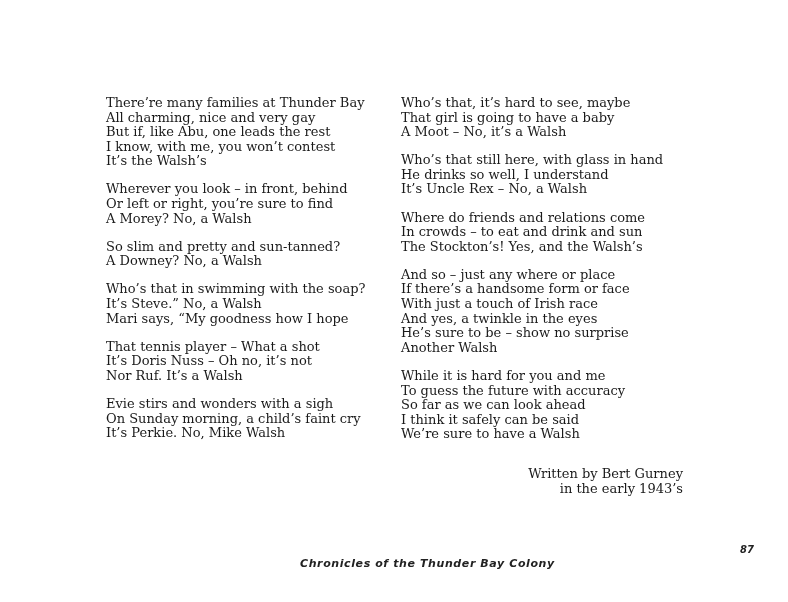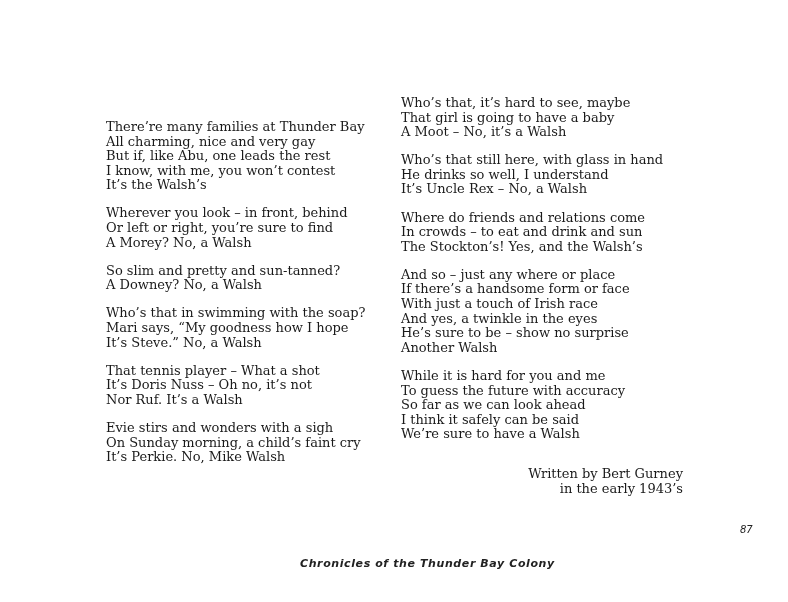--- a/index.html
+++ b/index.html
@@ -15,21 +15,21 @@
     overflow: hidden;
     font-family: "DejaVu Serif", serif;
     color: #1a1a1a;
   }
   .poem-col {
     position: absolute;
     top: 96px;
     font-size: 13px;
     line-height: 14.6px;
   }
-  .col-left  { left: 106px; width: 290px; margin-top: 24px; }
+  .col-left  { left: 106px; width: 290px; }
   .col-right { left: 401px; width: 290px; }
   .stanza { margin: 0 0 13.5px 0; }
   .poem-line { white-space: nowrap; }
   .attribution {
     position: absolute;
     top: 466px;
     right: 105px;
     text-align: right;
     font-size: 13px;
     line-height: 15px;
@@ -41,24 +41,24 @@
     font-family: "DejaVu Sans", sans-serif;
     font-style: italic;
     font-weight: bold;
     font-size: 11px;
     letter-spacing: 0.6px;
     color: #222222;
   }
   .page-number {
     position: absolute;
     left: 740px;
-    top: 524px;
+    top: 544px;
     font-family: "DejaVu Sans", sans-serif;
     font-style: italic;
-    font-weight: normal;
+    font-weight: bold;
     font-size: 10px;
     color: #222222;
   }
 </style>
 </head>
 <body>
 
 <div class="page">
 
   <div class="poem-col col-left" id="left-column">
@@ -73,22 +73,22 @@
         <div class="poem-line">Wherever you look – in front, behind</div>
         <div class="poem-line">Or left or right, you’re sure to find</div>
         <div class="poem-line">A Morey? No, a Walsh</div>
       </div>
       <div class="stanza">
         <div class="poem-line">So slim and pretty and sun-tanned?</div>
         <div class="poem-line">A Downey? No, a Walsh</div>
       </div>
       <div class="stanza">
         <div class="poem-line">Who’s that in swimming with the soap?</div>
+        <div class="poem-line">It’s Steve.” No, a Walsh</div>
         <div class="poem-line">Mari says, “My goodness how I hope</div>
-        <div class="poem-line">It’s Steve.” No, a Walsh</div>
       </div>
       <div class="stanza">
         <div class="poem-line">That tennis player – What a shot</div>
         <div class="poem-line">It’s Doris Nuss – Oh no, it’s not</div>
         <div class="poem-line">Nor Ruf. It’s a Walsh</div>
       </div>
       <div class="stanza">
         <div class="poem-line">Evie stirs and wonders with a sigh</div>
         <div class="poem-line">On Sunday morning, a child’s faint cry</div>
         <div class="poem-line">It’s Perkie. No, Mike Walsh</div>

